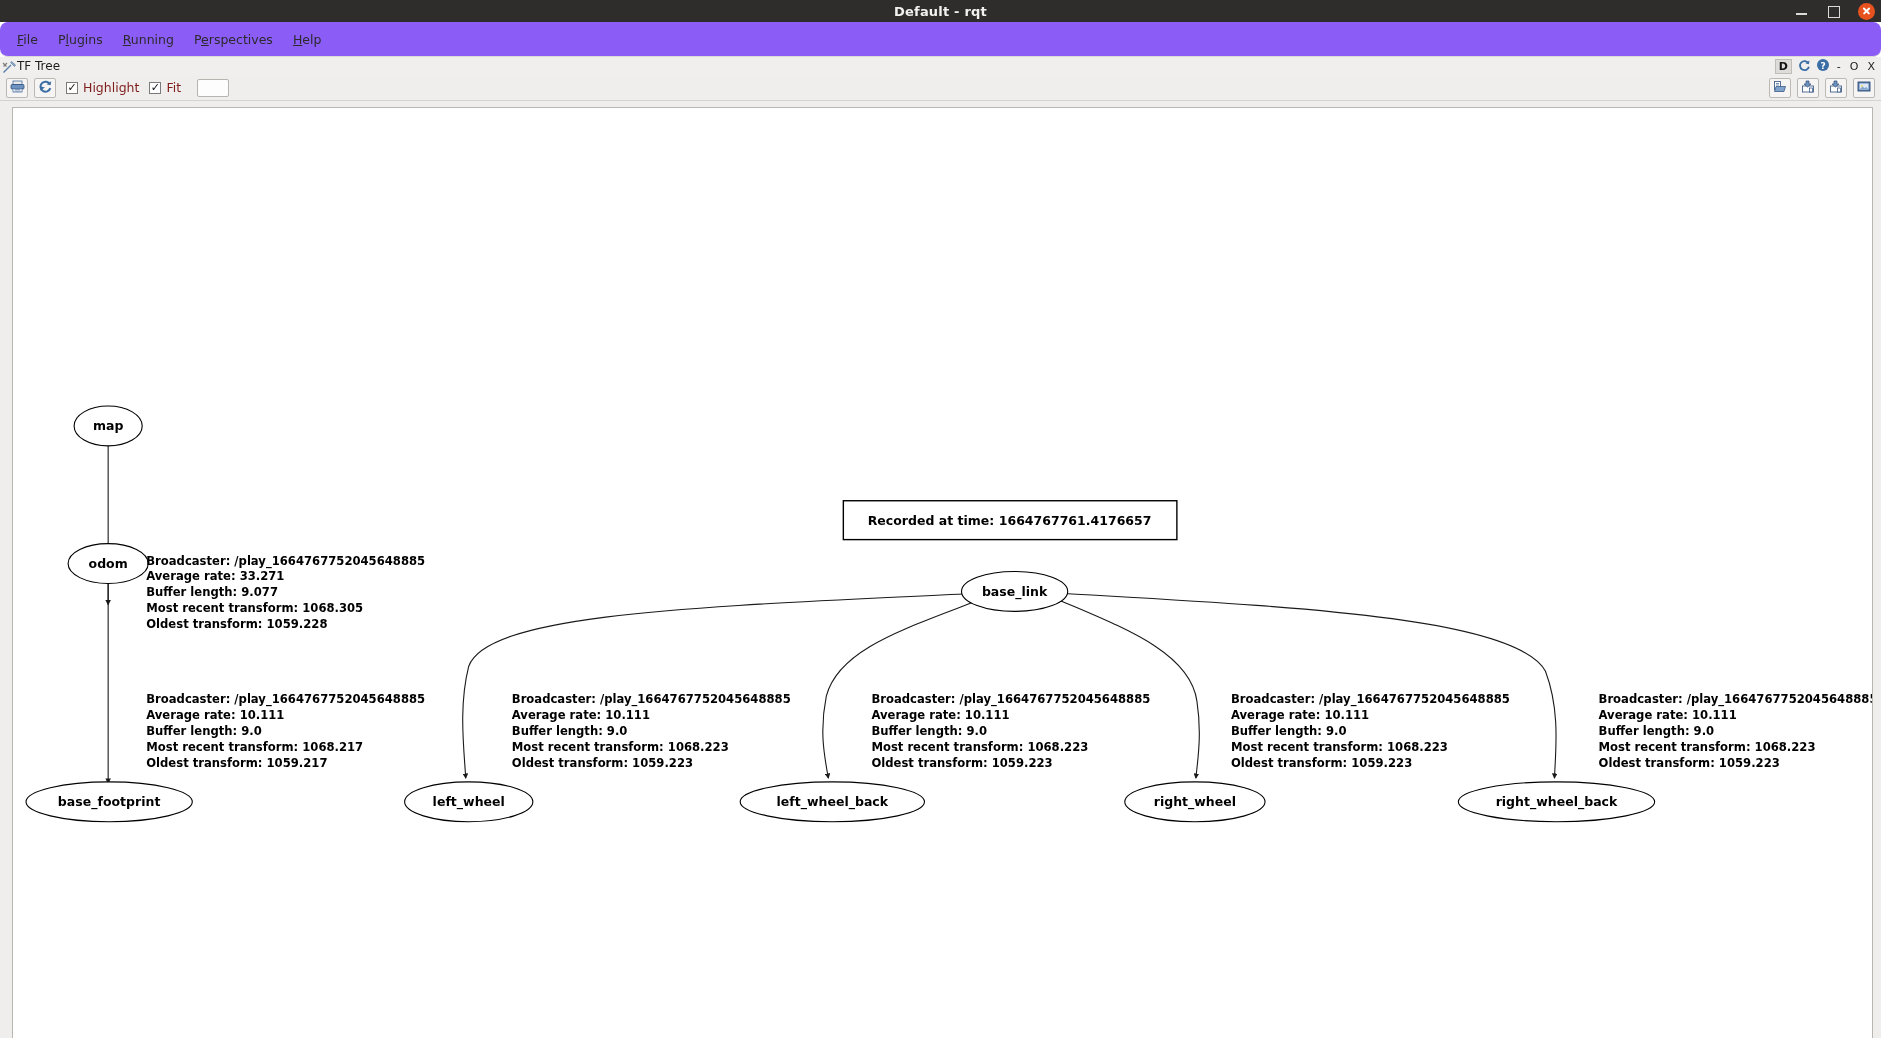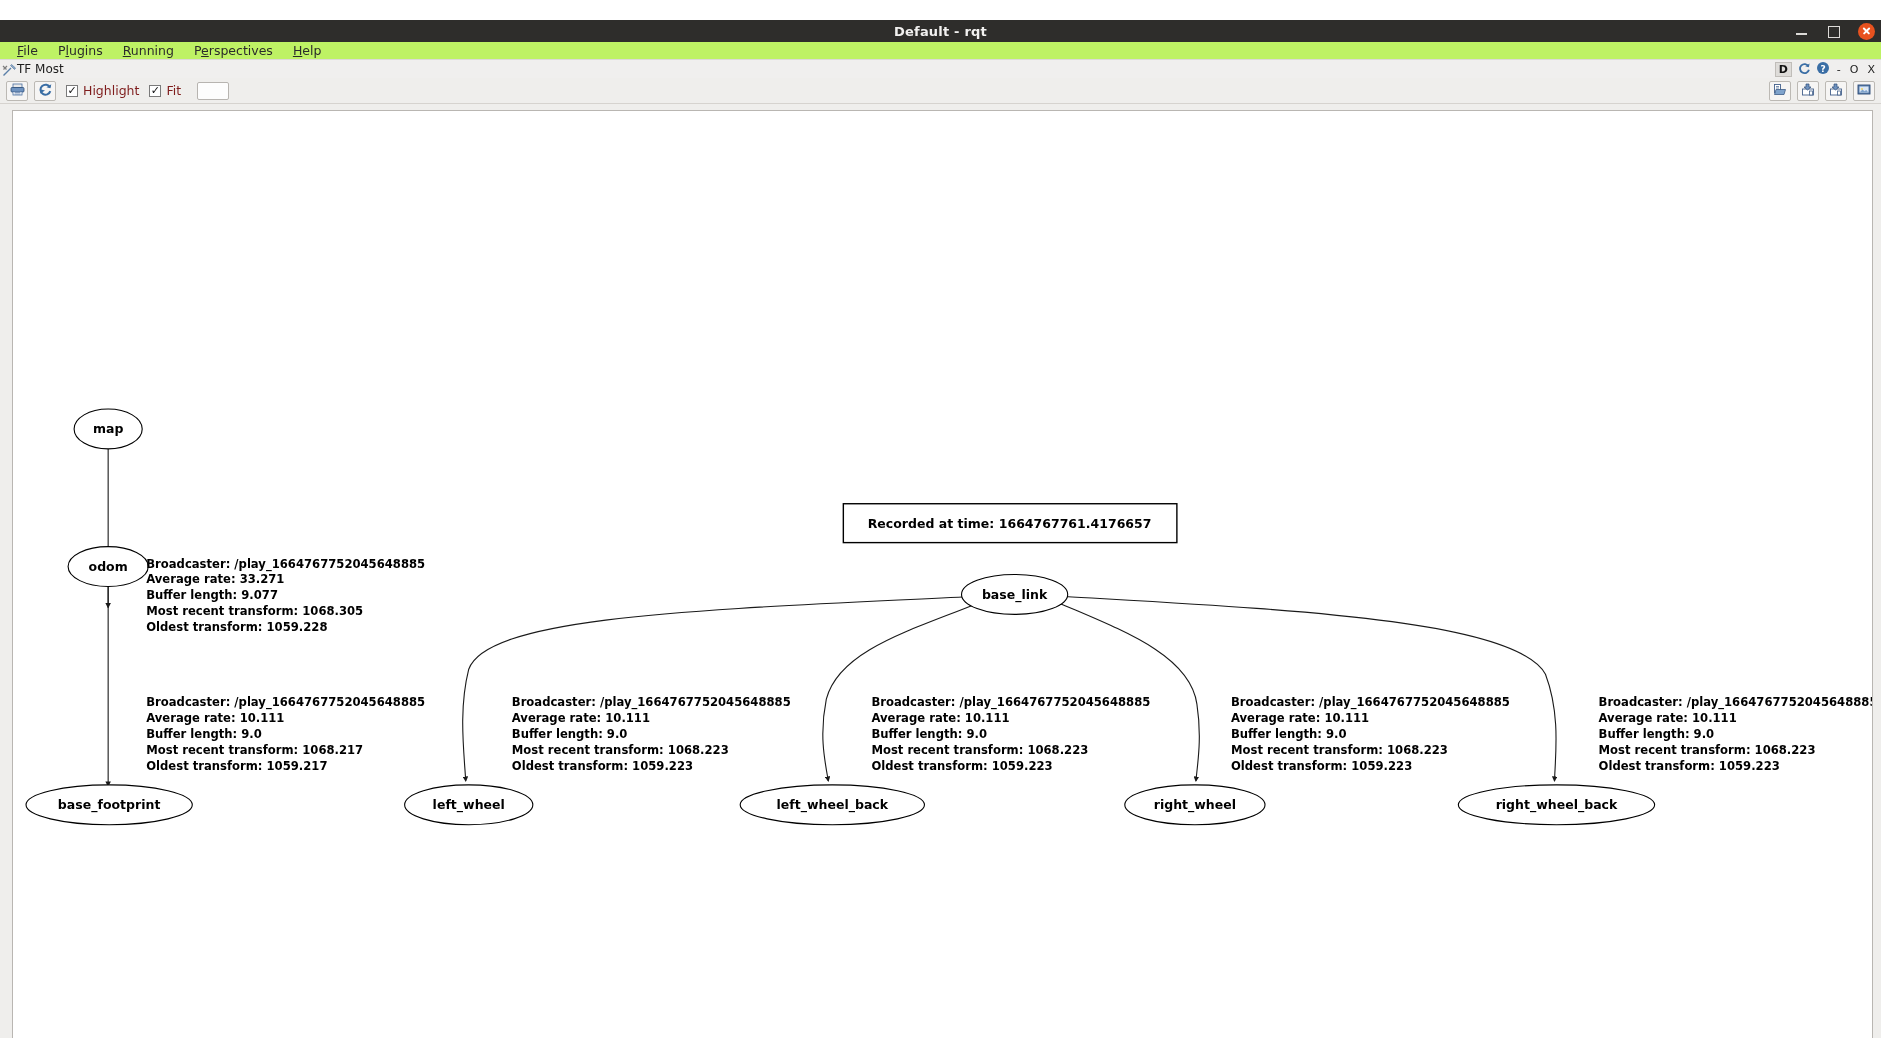--- a/index.html
+++ b/index.html
@@ -6,21 +6,21 @@
   html, body {
     width: 1881px; height: 1038px;
     font-family: "DejaVu Sans", "Liberation Sans", sans-serif;
     background: #ffffff;
     overflow: hidden;
   }
 
   
   .titlebar {
     height: 22px; background: #2e2d2b; position: relative;
-    display: flex; align-items: center; justify-content: center; margin-top: 20px;
+    display: flex; align-items: center; justify-content: center;
   }
   .titlebar-title {
     color: #f2f1f0; font-size: 13px; font-weight: bold;
     letter-spacing: .2px;
   }
   .win-ctrls {
     position: absolute; right: 6px; top: 0; height: 22px;
     display: flex; align-items: center; gap: 16px;
   }
   .win-btn { width: 16px; height: 16px; display:flex; align-items:center; justify-content:center;
@@ -36,22 +36,22 @@
     position: relative;
   }
   .win-close::before, .win-close::after{
     content:""; position:absolute; width:9px; height:1.6px; background:#fff; border-radius:1px;
   }
   .win-close::before { transform: rotate(45deg); }
   .win-close::after  { transform: rotate(-45deg); }
 
   
   .menubar {
-    height: 18px; background: #bef264; border-bottom: 1px solid #dcdad7;
-    display: flex; align-items: center; padding-left: 8px; gap: 2px;
+    height: 35px; background: #8b5cf6; border-bottom: 1px solid #dcdad7;
+    display: flex; align-items: center; padding-left: 8px; gap: 2px; border-radius: 8px;
   }
   .menu-item {
     font-size: 12.5px; color: #2b2b2b; padding: 2px 9px;
     white-space: nowrap;
   }
   .menu-item .mn { text-decoration: underline; }
 
   
   .dock-title {
     height: 18px; background: #f0efee;
@@ -146,21 +146,21 @@
 </div>
 
 <div class="dock-title">
   <span class="dock-icon">
     <svg width="15" height="14" viewBox="0 0 15 14">
       <path d="M2 12 L9 5 M3 11 L1.5 12.5" stroke="#5a7fa8" stroke-width="1.4" fill="none"></path>
       <path d="M8.5 2.5 L12.5 6.5 L13.5 5 L9.5 1.5 Z" fill="#8fa8c4" stroke="#5a7fa8" stroke-width=".7"></path>
       <path d="M1 3 L4.5 6.5 M1.5 6.5 L5 3" stroke="#7d7d7d" stroke-width="1.2" fill="none"></path>
     </svg>
   </span>
-  <span class="dock-label">TF Most</span>
+  <span class="dock-label">TF Tree</span>
   <div class="dock-right">
     <span class="dock-d">D</span>
     <span>
       <svg width="14" height="14" viewBox="0 0 14 14">
         <path d="M11.5 5.5a4.5 4.5 0 1 0 .4 3.2" stroke="#3a6ea5" stroke-width="1.9" fill="none"></path>
         <path d="M12.6 2.4 L11.8 6.2 L8.2 5.2 Z" fill="#3a6ea5"></path>
       </svg>
     </span>
     <span>
       <svg width="14" height="14" viewBox="0 0 14 14">

